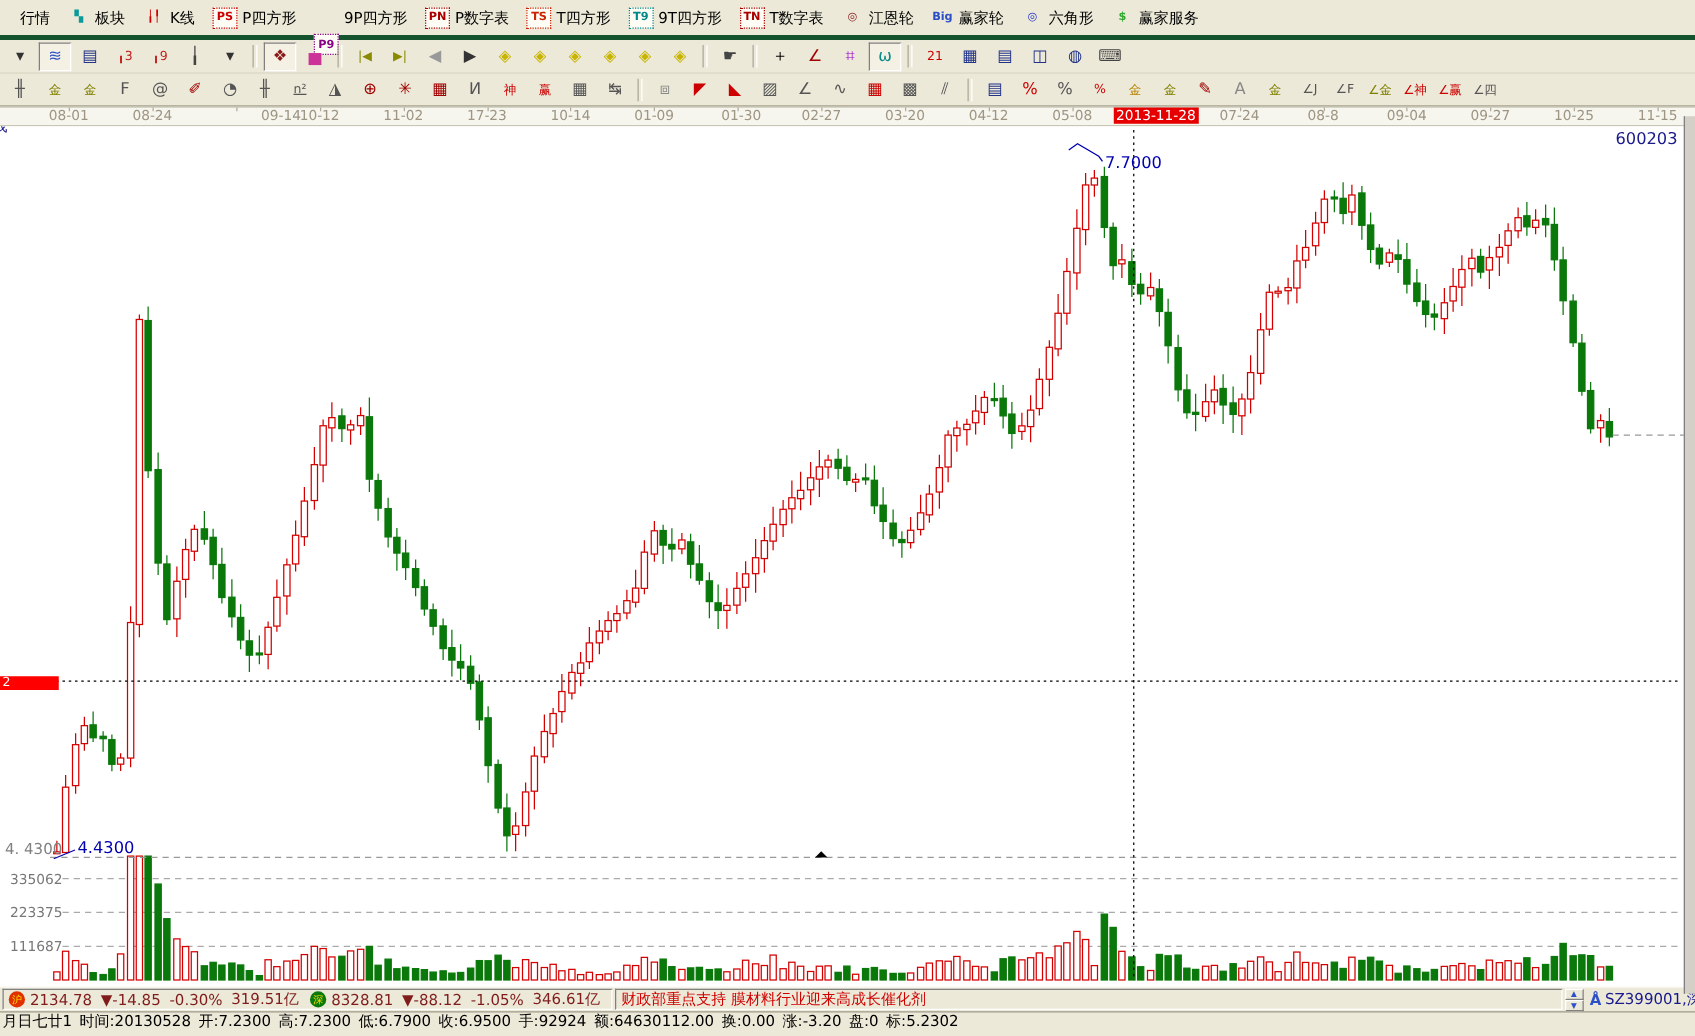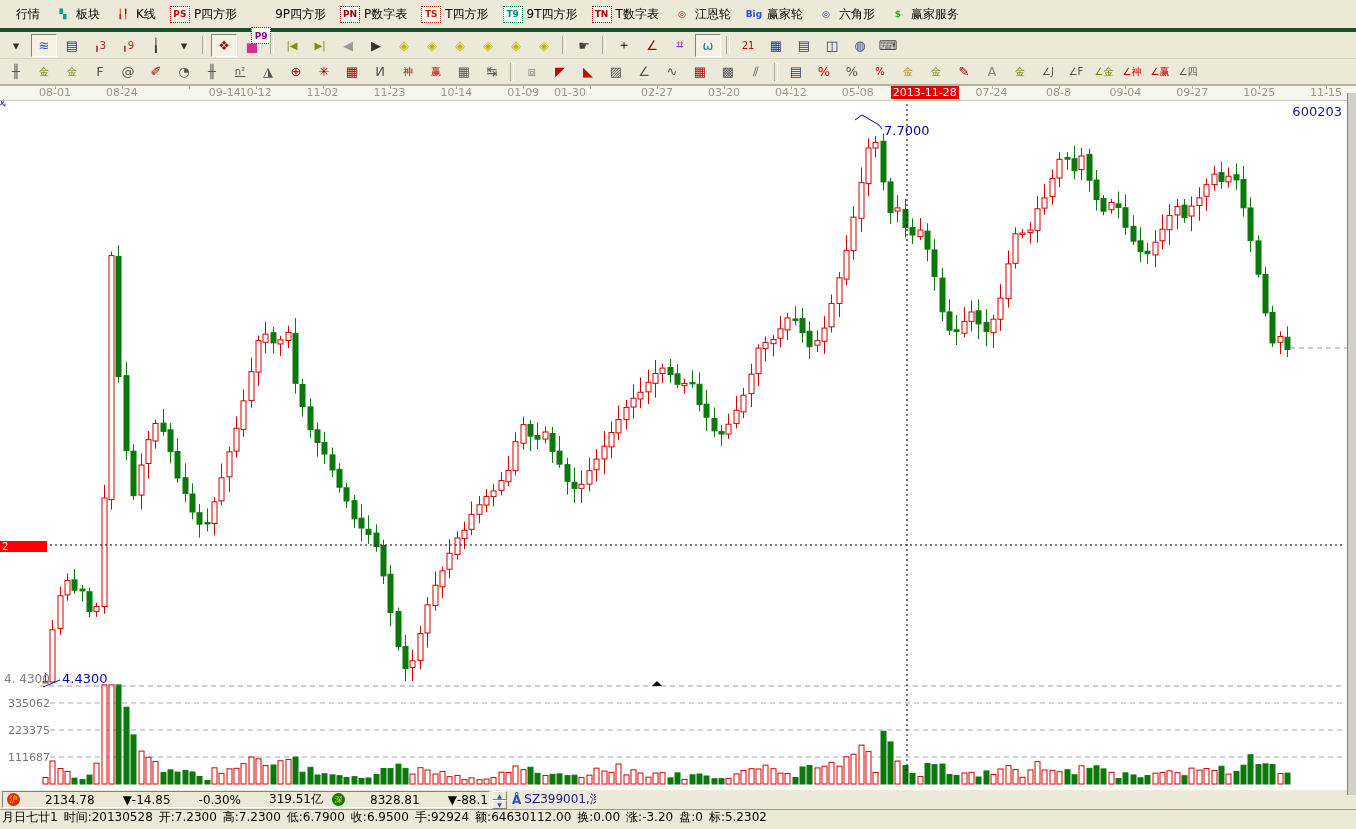--- a/index.html
+++ b/index.html
@@ -42,21 +42,21 @@
   .rightstrip{position:absolute;top:93px;right:0;width:8px;height:702px;background:#d4d0c8;border-left:1px solid #808080;}
   
   .statusbar{height:19px;display:flex;align-items:center;background:#ece9d8;border-top:1px solid #fff;}
   .panel{height:15px;border:1px solid;border-color:#808080 #fff #fff #808080;display:flex;align-items:center;overflow:hidden;}
   .p-markets{margin-left:2px;width:484px;padding-left:2px;}
   .p-news{flex:1;margin-left:2px;padding-left:4px;color:#d00000;white-space:nowrap;}
   .mico{width:13px;height:13px;border-radius:50%;color:#ffe000;font-size:8px;display:inline-flex;
         align-items:center;justify-content:center;margin:0 4px 0 2px;flex:0 0 auto;}
   .mico.sh{background:#e03000;}
   .mico.sz{background:#0a7a0a;}
-  .gtxt{color:#000000;white-space:nowrap;margin-right:7px;margin-left:21px;}
+  .gtxt{color:#7f1d1d;white-space:nowrap;margin-right:7px;}
   .spin{display:flex;flex-direction:column;margin:0 2px;}
   .spin span{width:13px;height:7px;font-size:6px;line-height:7px;text-align:center;color:#2b50c8;
              background:#ece9d8;border:1px solid;border-color:#fff #808080 #808080 #fff;}
   .aicon{color:#2b50c8;font-weight:bold;font-size:12px;margin:0 3px;}
   .codetxt{color:#1a1a8c;font-size:12px;white-space:nowrap;overflow:hidden;width:72px;}
   
   .infobar{height:15px;background:#ece9d8;border-top:1px solid #9e9a8a;white-space:nowrap;overflow:hidden;
            font-size:12px;line-height:15px;padding-left:2px;}
   .infobar span{margin-right:6px;}
 </style>
@@ -205,27 +205,27 @@
       <div class="dlabel" style="left: 55px;">08-01</div>
       <div class="dtick" style="left: 121.9px;"></div>
       <div class="dlabel" style="left: 121.9px;">08-24</div>
       <div class="dtick" style="left: 188.8px;"></div>
       <div class="dlabel" style="left: 188.8px; margin-left: 36px;">09-14</div>
       <div class="dtick" style="left: 255.7px;"></div>
       <div class="dlabel" style="left: 255.7px;">10-12</div>
       <div class="dtick" style="left: 322.6px;"></div>
       <div class="dlabel" style="left: 322.6px;">11-02</div>
       <div class="dtick" style="left: 389.5px;"></div>
-      <div class="dlabel" style="left: 389.5px;">11-23</div>
+      <div class="dlabel" style="left: 389.5px;">17-23</div>
       <div class="dtick" style="left: 456.4px;"></div>
       <div class="dlabel" style="left: 456.4px;">10-14</div>
       <div class="dtick" style="left: 523.3px;"></div>
       <div class="dlabel" style="left: 523.3px;">01-09</div>
       <div class="dtick" style="left: 590.2px;"></div>
-      <div class="dlabel" style="left: 570px;">01-30</div>
+      <div class="dlabel" style="left: 593px;">01-30</div>
       <div class="dtick" style="left: 657.1px;"></div>
       <div class="dlabel" style="left: 657.1px; text-align: right;">02-27</div>
       <div class="dtick" style="left: 724px;"></div>
       <div class="dlabel" style="left: 724px;">03-20</div>
       <div class="dtick" style="left: 790.9px;"></div>
       <div class="dlabel" style="left: 790.9px;">04-12</div>
       <div class="dtick" style="left: 857.8px;"></div>
       <div class="dlabel" style="left: 857.8px;">05-08</div>
       <div class="dtick" style="left: 924.7px;"></div>
       <div class="dlabel hl" style="left: 924.7px;">2013-11-28</div>
@@ -785,20 +785,21 @@
       <span class="gtxt">2134.78</span>
       <span class="gtxt"><span>▼</span><span>-14.85</span></span>
       <span class="gtxt">-0.30%</span>
       <span class="gtxt">319.51亿</span>
       <span class="mico sz">深</span>
       <span class="gtxt">8328.81</span>
       <span class="gtxt"><span>▼</span><span>-88.12</span></span>
       <span class="gtxt">-1.05%</span>
       <span class="gtxt">346.61亿</span>
     </div>
+    <div class="panel p-news">财政部重点支持  膜材料行业迎来高成长催化剂</div>
     <div class="spin">
       <span>▲</span>
       <span>▼</span>
     </div>
     <span class="aicon">Å</span>
     <span class="codetxt">SZ399001,深</span>
   </div>
 
   <div class="infobar" id="infobar"><span>月日七廿1</span><span>时间:20130528</span><span>开:7.2300</span><span>高:7.2300</span><span>低:6.7900</span><span>收:6.9500</span><span>手:92924</span><span>额:64630112.00</span><span>换:0.00</span><span>涨:-3.20</span><span>盘:0</span><span>标:5.2302</span></div>
 </div>

